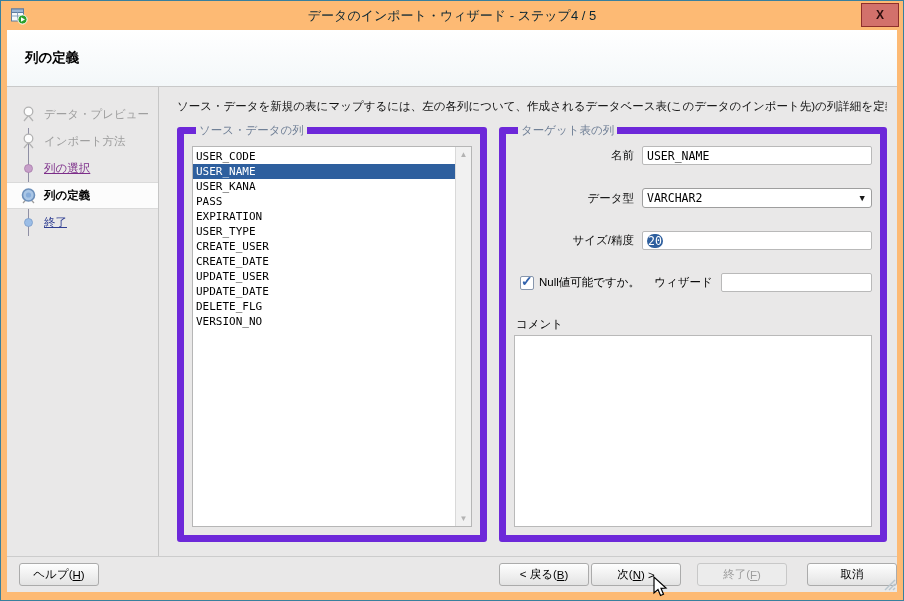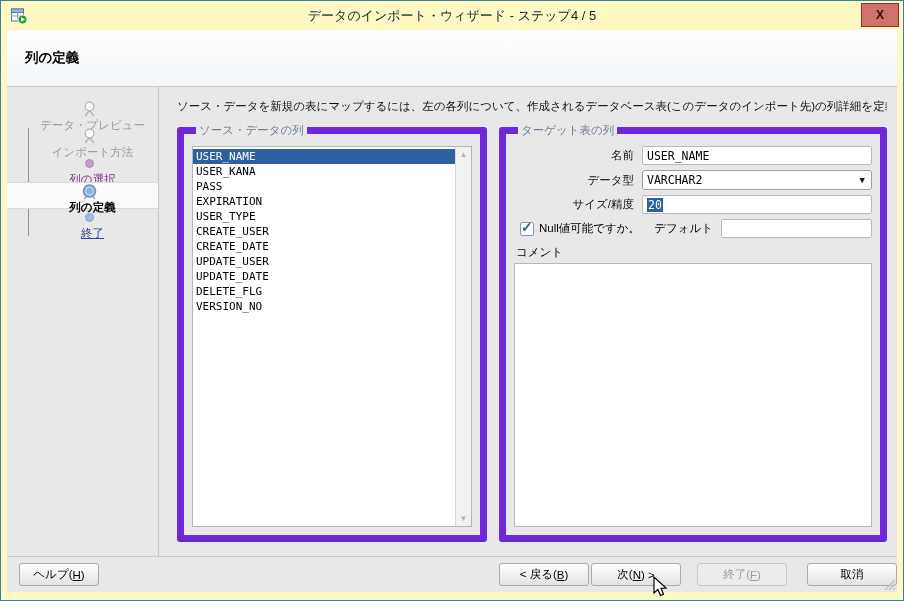--- a/index.html
+++ b/index.html
@@ -1,21 +1,21 @@
 <!DOCTYPE html>
 <html><head>
 <meta charset="utf-8">
 <style>
   * { box-sizing: border-box; margin: 0; padding: 0; }
   html,body { background:#888; }
   body { font-family:"Liberation Sans",sans-serif; }
 
   .window {
     position:relative; width:904px; height:601px;
-    background:#fef9c3; border:1px solid #38809e;
+    background:#fdba74; border:1px solid #38809e;
   }
 
   
   .titlebar { position:relative; height:29px; display:flex; align-items:center; }
   .win-title {
     position:absolute; left:60px; right:60px; text-align:center;
     font-size:13px; color:#0a2633;
   }
   .app-icon { margin-left:9px; width:18px; height:18px; }
   .close-btn {
@@ -36,21 +36,21 @@
     border-bottom:1px solid #c9c9c9; display:flex; align-items:center;
   }
   .header .page-title { margin-left:18px; font-size:13.5px; font-weight:bold; color:#000; }
 
   .bodyarea { flex:1; display:flex; min-height:0; background:#e9e8e8; }
 
   
   .sidebar { width:152px; flex:0 0 152px; position:relative; border-right:1px solid #c6c6c6; }
   .steps { position:absolute; top:14px; left:0; right:0; }
   .rail { position:absolute; left:21px; top:27px; height:108px; width:1px; background:#8f8fa4; }
-  .step { height:27px; display:flex; align-items:center; padding-left:13px; position:relative;flex-direction:column; }
+  .step { height:27px; display:flex; align-items:center; padding-left:13px; position:relative; }
   .step .sicon { width:17px; height:17px; flex:0 0 17px; position:relative; z-index:2; }
   .step .slabel { margin-left:7px; font-size:11.5px; white-space:nowrap; }
   .step.gray .slabel { color:#9d9d9d; }
   .step.visited .slabel { color:#7c2d89; text-decoration:underline; cursor:pointer; }
   .step.current { background:#fcfcfc; border-top:1px solid #dadada; border-bottom:1px solid #dadada; }
   .step.current .slabel { color:#000; font-weight:bold; }
   .step.next .slabel { color:#303f92; text-decoration:underline; cursor:pointer; }
 
   
   .main { flex:1; min-width:0; display:flex; flex-direction:column; padding:12px 10px 0 18px; }
@@ -74,29 +74,29 @@
   }
   .list-row.selected { background:#2e5f9e; color:#fff; }
   .scrollbar {
     width:16px; flex:0 0 16px; background:#f1f1f1; border-left:1px solid #d9d9d9;
     display:flex; flex-direction:column; justify-content:space-between;
   }
   .sb-btn { height:15px; display:flex; align-items:center; justify-content:center;
     color:#b3b3b3; font-size:8px; }
 
   
-  .frow { display:flex; align-items:center; margin-bottom:5px; flex:0 0 auto; }
+  .frow { display:flex; align-items:center; margin-bottom:23px; flex:0 0 auto; }
   .flabel { width:120px; flex:0 0 120px; text-align:right; margin-right:8px;
     font-size:11.5px; color:#111; white-space:nowrap; }
   .tinput {
     flex:1; height:19px; background:#fff; border:1px solid #b9b9b9; border-radius:2px;
     font-family:"DejaVu Sans Mono",monospace; font-size:11.5px; color:#000;
     display:flex; align-items:center; padding:0 4px; overflow:hidden;
   }
-  .tinput .sel { background:#2e5f9e; color:#fff; padding:0 1px; }
+  .tinput .sel { background:#2e5f9e; color:#fff; padding:0 1px;border-radius:7px; }
   .dropdown {
     flex:1; height:20px; background:#fff; border:1px solid #9e9e9e; border-radius:3px;
     font-family:"DejaVu Sans Mono",monospace; font-size:11.5px; color:#000;
     display:flex; align-items:center; justify-content:space-between; padding:0 6px 0 4px;
   }
   .dd-arrow { font-size:9px; color:#1a1a1a; }
   .nullrow { padding-left:6px; }
   .checkbox {
     width:14px; height:14px; flex:0 0 14px; background:#fff; border:1px solid #8796ac;
     border-radius:2px; position:relative; margin-right:5px;
@@ -211,20 +211,23 @@
       <div class="main">
         <div class="desc">ソース・データを新規の表にマップするには、左の各列について、作成されるデータベース表(このデータのインポート先)の列詳細を定義します。</div>
 
         <div class="groups">
 
           <fieldset class="src-group">
             <legend>ソース・データの列</legend>
             <div class="listbox">
               <div class="list-items">
 
+                  <div class="list-row">
+                    <span>USER_CODE</span>
+                  </div>
 
                   <div class="list-row selected">
                     <span>USER_NAME</span>
                   </div>
 
                   <div class="list-row">
                     <span>USER_KANA</span>
                   </div>
 
                   <div class="list-row">
@@ -298,21 +301,21 @@
               <div class="tinput">
                 <span class="sel">20</span>
               </div>
             </div>
 
             <div class="frow nullrow">
               <div class="checkbox">
                 <span class="check">✓</span>
               </div>
               <div class="null-label">Null値可能ですか。</div>
-              <div class="def-label">デフォルト</div>
+              <div class="def-label">ウィザード</div>
               <div class="tinput">
                 <span></span>
               </div>
             </div>
 
             <div class="comment-label">コメント</div>
             <div class="comment-box">
               <span></span>
             </div>
           </fieldset>

